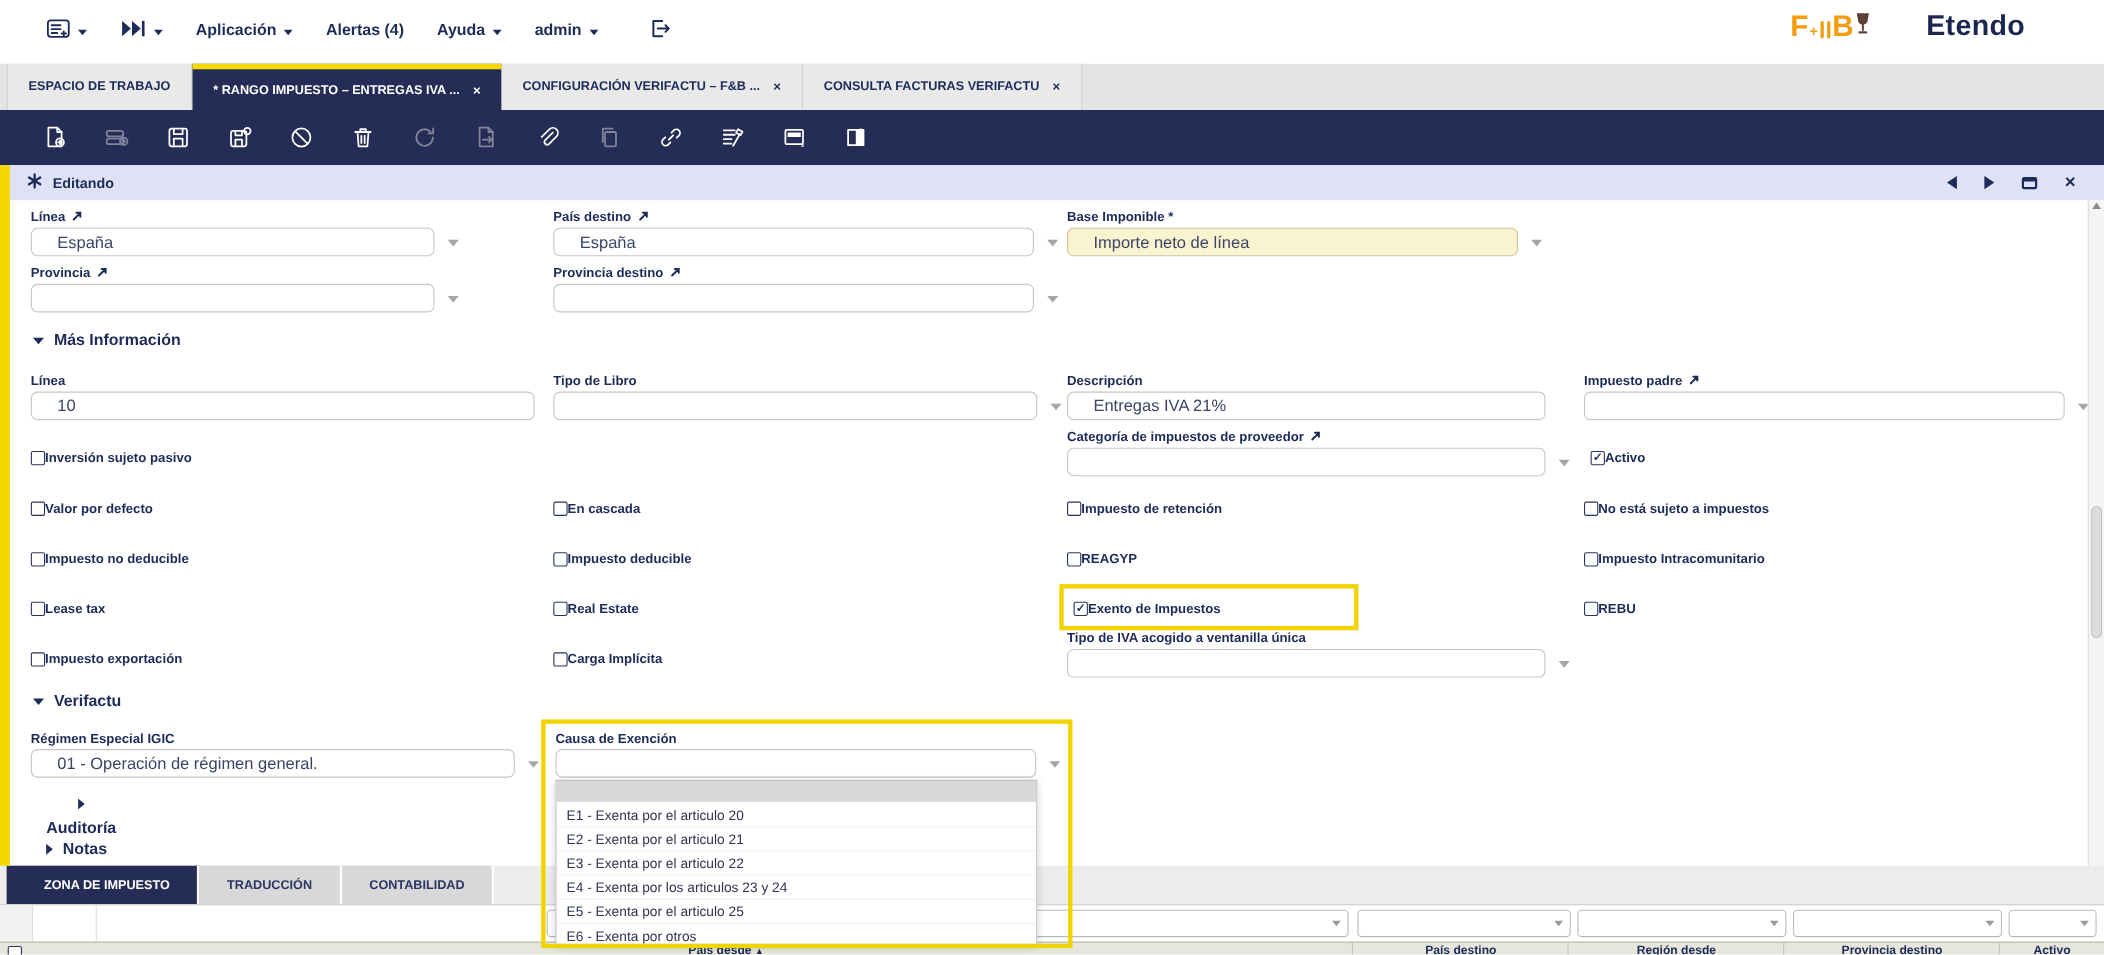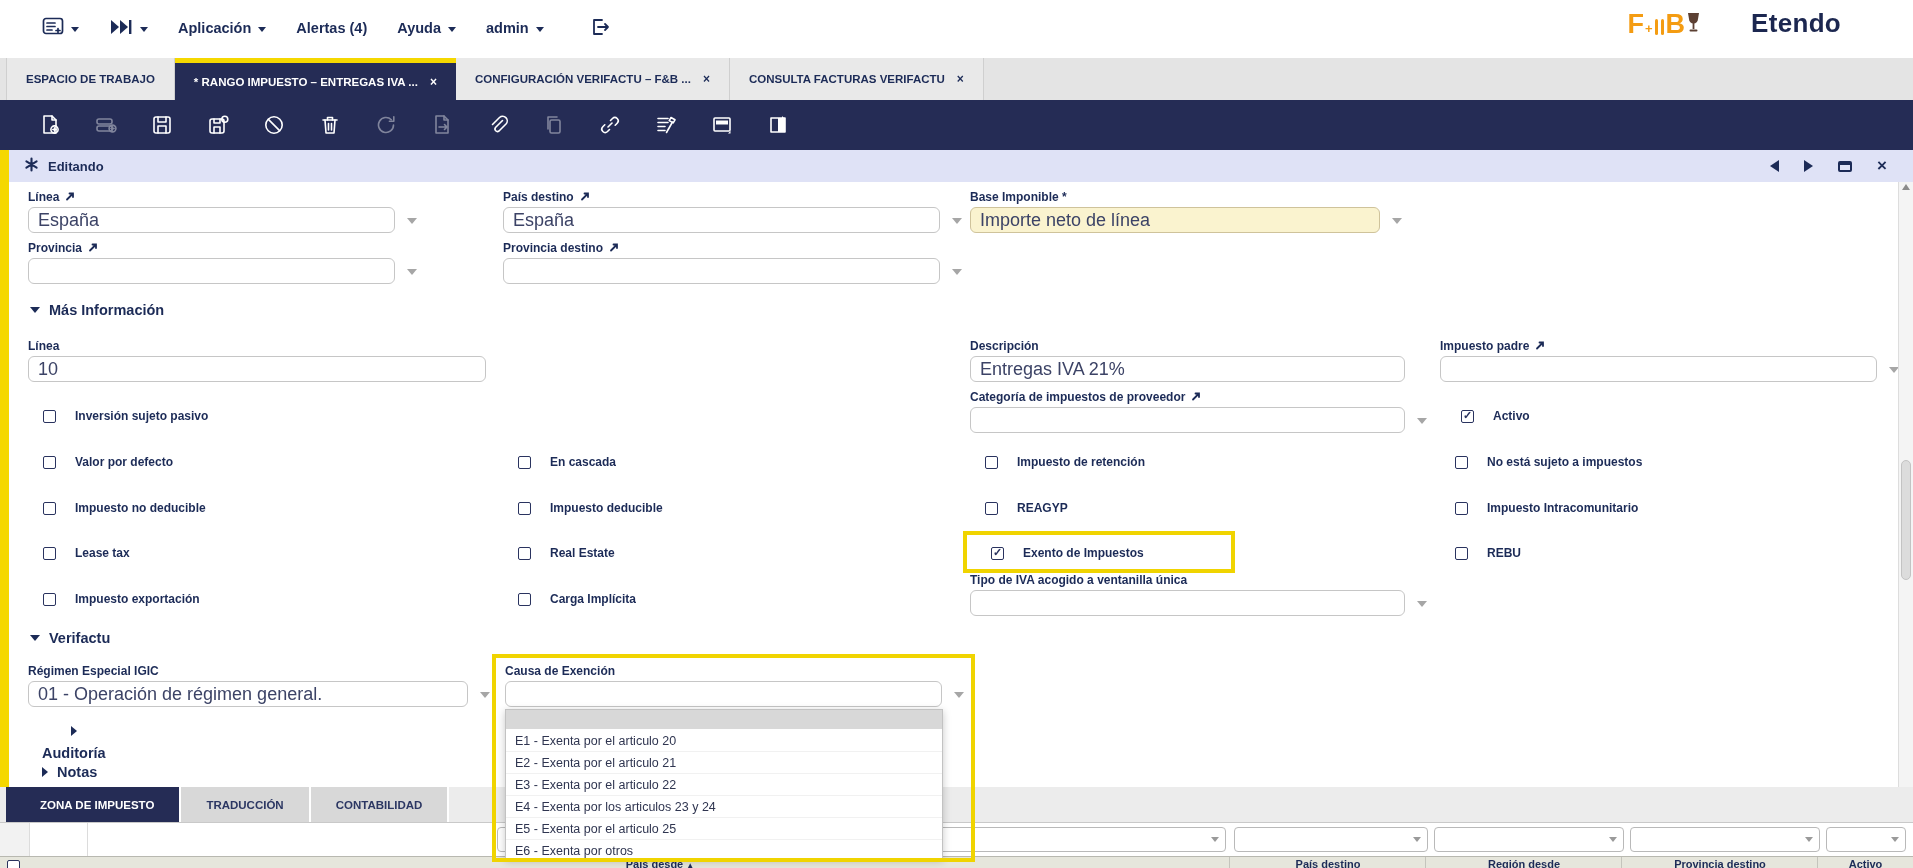--- a/index.html
+++ b/index.html
@@ -41,25 +41,25 @@
   .tri-l{width:0;height:0;border-top:6px solid transparent;border-bottom:6px solid transparent;border-right:9px solid #1c2b57;cursor:pointer;}
   .tri-r{width:0;height:0;border-top:6px solid transparent;border-bottom:6px solid transparent;border-left:9px solid #1c2b57;cursor:pointer;}
   .winbox{width:14px;height:11px;border:2px solid #1c2b57;border-top-width:4px;border-radius:2px;cursor:pointer;}
   .closex{font-size:17px;font-weight:700;color:#1c2b57;line-height:14px;cursor:pointer;}
 
   
   .field{position:absolute;}
   .flabel{height:15px;line-height:15px;font-size:12px;font-weight:700;color:#1c2b57;display:flex;align-items:center;gap:6px;white-space:nowrap;}
   .linkico svg{width:10px;height:10px;stroke:#1c2b57;stroke-width:1.8;fill:none;stroke-linecap:round;}
   .finput{margin-top:2px;height:26px;border:1px solid #c6c6c6;border-radius:6px;background:#fff;display:flex;align-items:center;
-          padding:0 9px;font-size:18px;color:#3c4366;overflow:hidden;white-space:nowrap;}
+          padding:0 23px;font-size:15px;color:#3c4366;overflow:hidden;white-space:nowrap;}
   .finput.hl{background:#faf3cf;border-color:#cfc39b;}
   .ddarrow{position:absolute;right:-22px;bottom:9px;width:0;height:0;border-left:5px solid transparent;border-right:5px solid transparent;border-top:6px solid #a6a6a6;cursor:pointer;}
 
-  .check{position:absolute;display:flex;align-items:center;gap:19px;font-size:12px;font-weight:700;color:#1c2b57;cursor:pointer;white-space:nowrap;margin-left:15px;}
+  .check{position:absolute;display:flex;align-items:center;gap:0;font-size:12px;font-weight:700;color:#1c2b57;cursor:pointer;white-space:nowrap;}
   .box{width:13px;height:13px;border:1.5px solid #2a335f;border-radius:2px;background:#fff;position:relative;flex:0 0 auto;}
   .check.on .box::after{content:"\2713";position:absolute;left:1px;top:-2px;font-size:11px;color:#2a335f;}
 
   .section{position:absolute;display:flex;align-items:center;gap:9px;font-size:14.5px;font-weight:700;color:#1c2b57;cursor:pointer;}
   .tri-down{width:0;height:0;border-left:5px solid transparent;border-right:5px solid transparent;border-top:6.5px solid #1c2b57;}
   .tri-right{width:0;height:0;border-top:5px solid transparent;border-bottom:5px solid transparent;border-left:6.5px solid #1c2b57;}
 
   
   .exlist{position:absolute;left:505px;top:709px;width:438px;height:150px;background:#fff;border:1px solid #c2c2c2;
           box-shadow:0 2px 8px rgba(0,0,0,.22);z-index:40;overflow:hidden;}
@@ -322,20 +322,29 @@
   </div>
 
   <div class="field" style="left:28px;top:339px;width:458px">
     <div class="flabel">
         <span>Línea</span>
       </div>
     <div class="finput">
         <span>10</span>
       </div>
   </div>
+  <div class="field" style="left:503px;top:339px;width:440px">
+    <div class="flabel">
+        <span>Tipo de Libro</span>
+      </div>
+    <div class="finput">
+        <span></span>
+      </div>
+    <span class="ddarrow"></span>
+  </div>
   <div class="field" style="left:970px;top:339px;width:435px">
     <div class="flabel">
         <span>Descripción</span>
       </div>
     <div class="finput">
         <span>Entregas IVA 21%</span>
       </div>
   </div>
   <div class="field" style="left:1440px;top:339px;width:437px">
     <div class="flabel">

